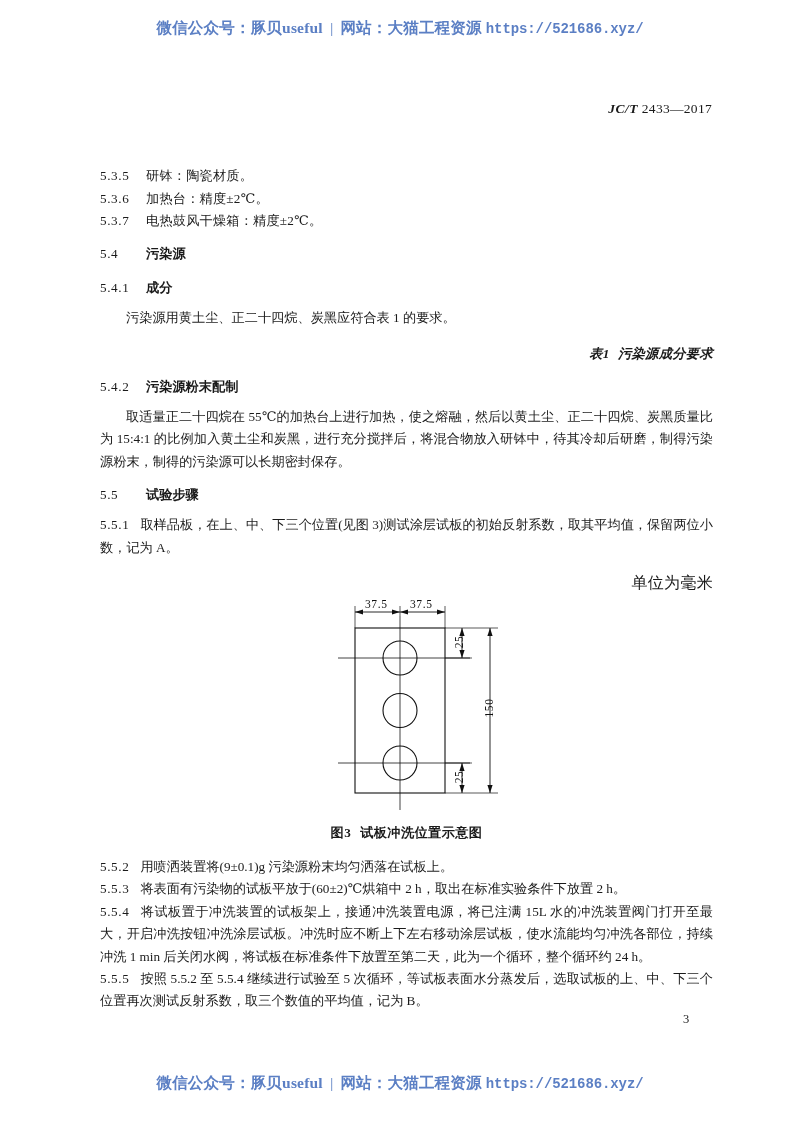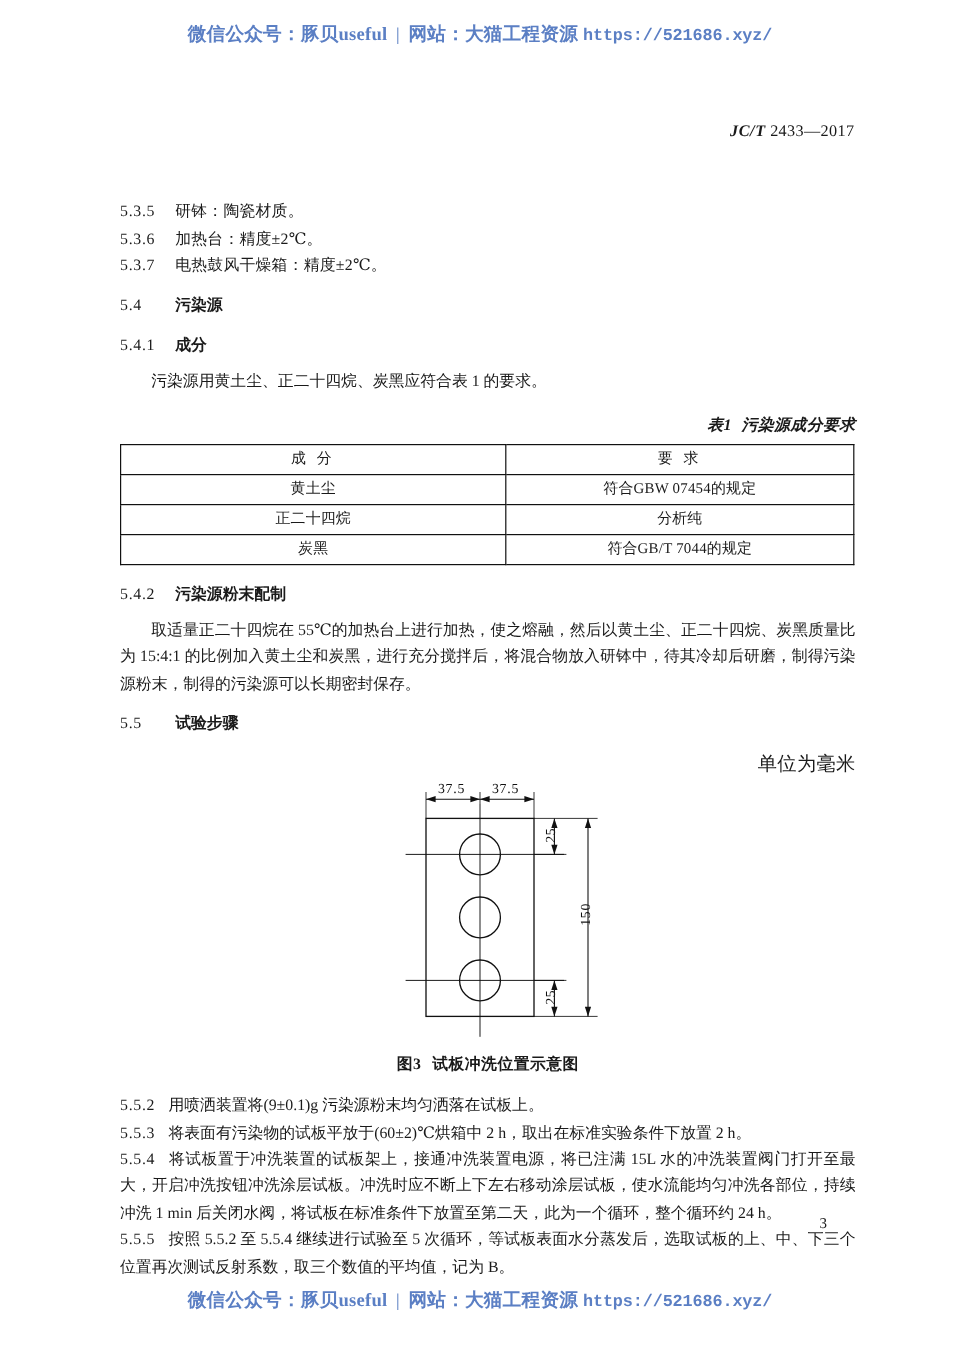--- a/index.html
+++ b/index.html
@@ -218,51 +218,34 @@
   <h3 class="heading sub">
     <span class="num">5.4.1</span><span>成分</span>
   </h3>
 
   <p class="para">污染源用黄土尘、正二十四烷、炭黑应符合表 1 的要求。</p>
 
   <div id="table-caption">
     <span class="cap-num">表1</span><span>污染源成分要求</span>
   </div>
 
-  <table id="composition-table">
-    <tbody>
-      <tr class="hdr">
-        <td class="col-a">成  分</td>
-        <td>要  求</td>
-      </tr>
-      <tr>
-        <td class="col-a">黄土尘</td>
-        <td class="mono-ref">符合GBW 07454的规定</td>
-      </tr>
-      <tr>
-        <td class="col-a">正二十四烷</td>
-        <td>分析纯</td>
-      </tr>
-      <tr>
-        <td class="col-a">炭黑</td>
-        <td class="mono-ref">符合GB/T 7044的规定</td>
-      </tr>
-    </tbody>
-  </table>
 
   <h3 class="heading sub">
     <span class="num">5.4.2</span><span>污染源粉末配制</span>
   </h3>
 
   <p class="para">取适量正二十四烷在 55℃的加热台上进行加热，使之熔融，然后以黄土尘、正二十四烷、炭黑质量比为 15:4:1 的比例加入黄土尘和炭黑，进行充分搅拌后，将混合物放入研钵中，待其冷却后研磨，制得污染源粉末，制得的污染源可以长期密封保存。</p>
 
   <h2 class="heading">
     <span class="num">5.5</span><span>试验步骤</span>
   </h2>
 
+  <p class="clause-block">
+    <span class="num">5.5.1</span><span>取样品板，在上、中、下三个位置(见图 3)测试涂层试板的初始反射系数，取其平均值，保留两位小数，记为 A。</span>
+  </p>
 
   <p id="unit-note">单位为毫米</p>
 
   <div id="figure-area">
     <svg width="613" height="222" viewBox="0 0 613 222">
       <g stroke="#111" fill="none" stroke-width="1.1">
 
         <rect x="255" y="30" width="90" height="165"></rect>
 
         <line x1="300" y1="18" x2="300" y2="212" stroke-width="0.8"></line>

